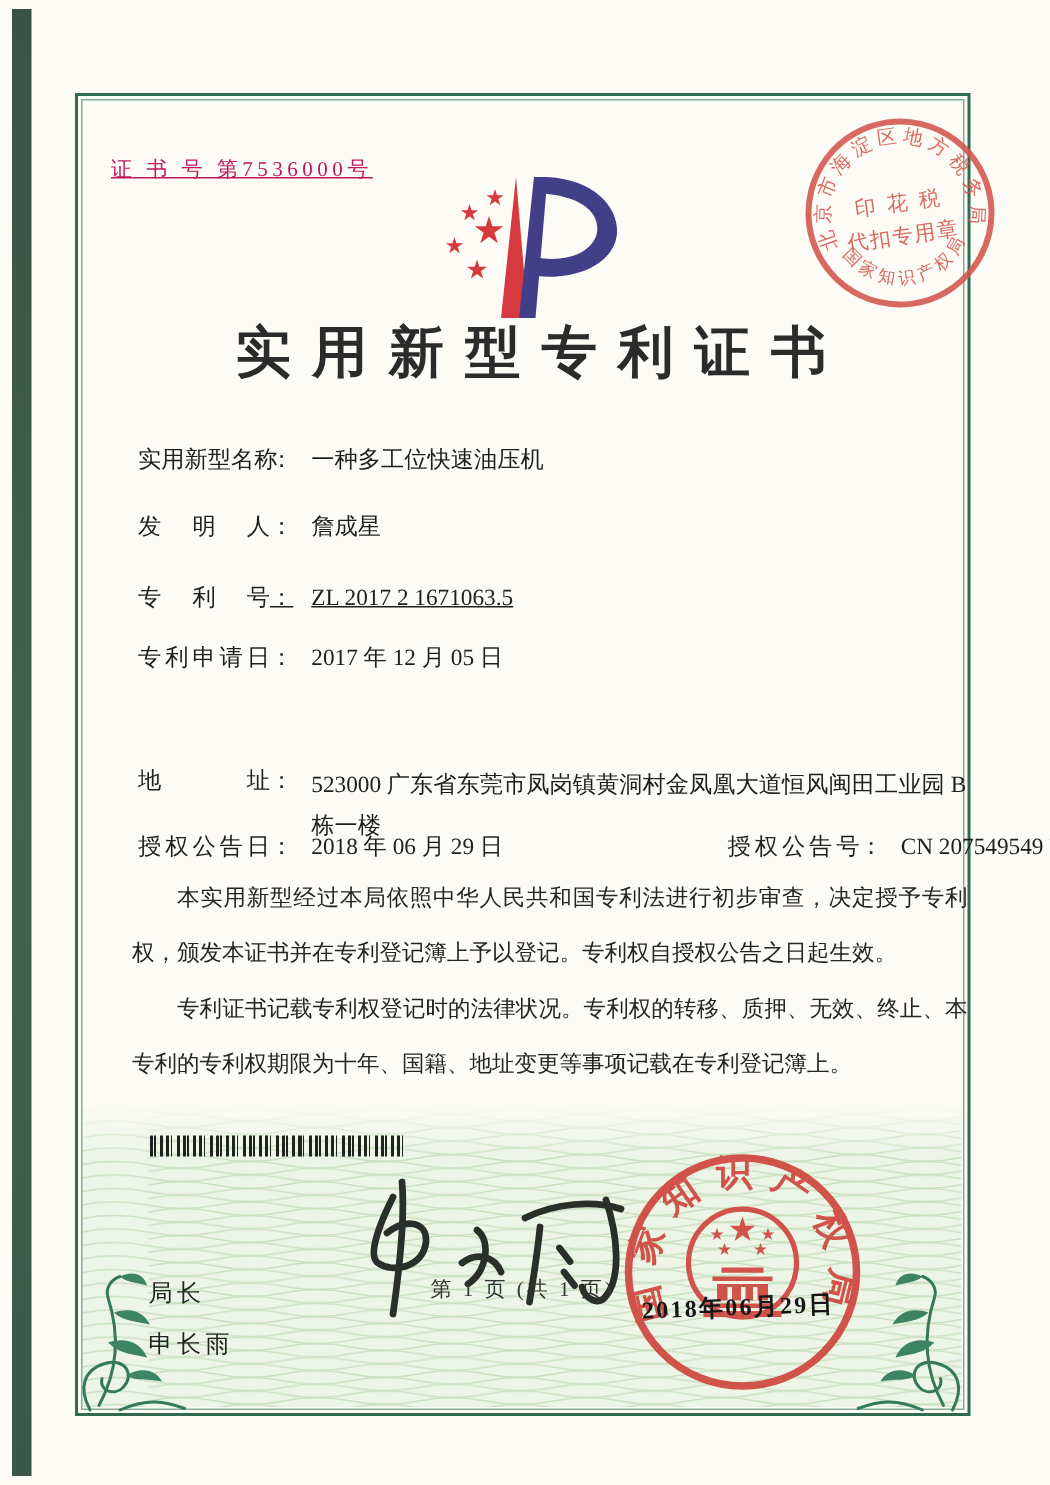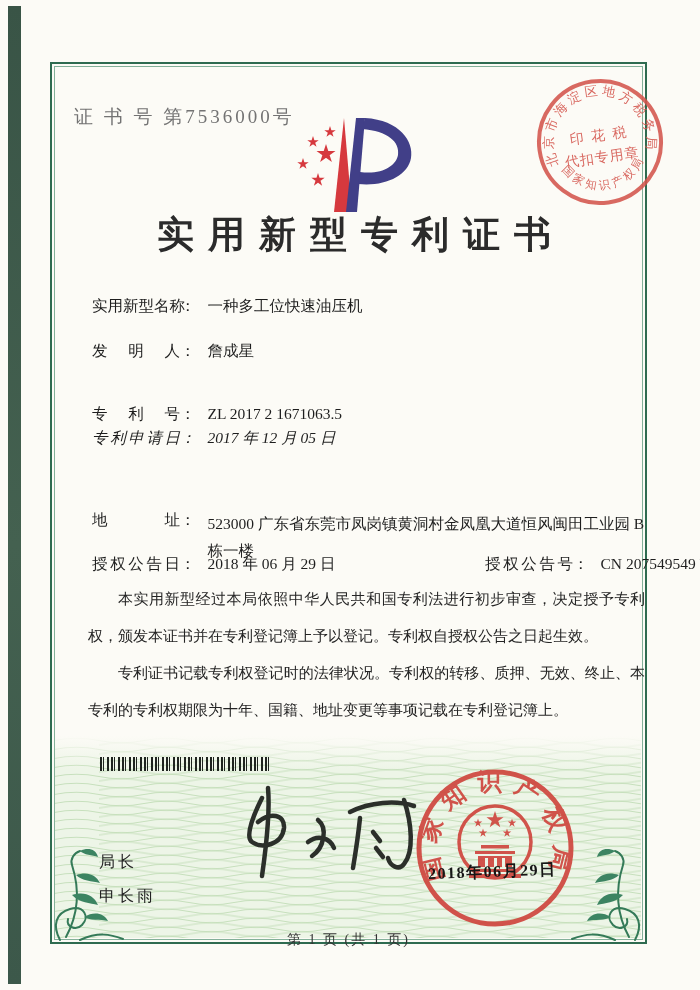--- a/index.html
+++ b/index.html
@@ -3,21 +3,21 @@
 <meta charset="utf-8">
 <style>
   html,body{margin:0;padding:0;background:#ffffff;}
   .photo{position:relative;width:700px;height:990px;background:#fcfbf6;overflow:hidden;
          font-family:"Liberation Serif","DejaVu Serif",serif;color:#1e1e1e;}
   .edge-strip{position:absolute;left:8px;top:6px;width:13px;height:978px;
               background:linear-gradient(180deg,#395446,#446150 55%,#3c584a);}
   .frame{position:absolute;left:50px;top:62px;width:593px;height:878px;
          border:2px solid #2e6b50;}
   .frame::before{content:"";position:absolute;inset:2px;border:1px solid #83b099;pointer-events:none;}
-  .cert-no{position:absolute;left:74px;top:104px;font-size:19px;letter-spacing:3px;color:#737373;}
+  .cert-no{position:absolute;left:74px;top:104px;font-size:14px;letter-spacing:3px;color:#be185d;text-decoration:underline;}
   .title{position:absolute;left:0;top:210px;width:700px;text-align:center;
          font-size:37px;font-weight:bold;letter-spacing:14px;padding-left:22px;box-sizing:border-box;color:#2b2b2b;}
   .fieldrow{position:absolute;left:92px;font-size:15.5px;white-space:nowrap;}
   .flabel{display:inline-block;width:88px;text-align:justify;text-align-last:justify;}
   .fvalue{margin-left:12px;}
   .fvalue.wrap{display:inline-block;white-space:normal;width:452px;vertical-align:top;line-height:27px;margin-left:12px;}
   .grant-right{position:absolute;left:393px;top:0;}
   .paras{position:absolute;left:88px;top:581px;width:557px;}
   .paras p{margin:0;text-indent:2em;font-size:15px;line-height:37px;color:#242424;text-align:justify;}
   .guilloche{position:absolute;left:54px;top:736px;width:587px;height:202px;}
@@ -25,21 +25,21 @@
          background:linear-gradient(#fcfbf6,rgba(252,251,246,0));}
   .barcode{position:absolute;left:100px;top:757px;width:172px;height:14px;
     background-image:repeating-linear-gradient(90deg,#1f241f 0,#1f241f 2px,transparent 2px,transparent 3px,
       #1f241f 3px,#1f241f 4px,transparent 4px,transparent 7px,#1f241f 7px,#1f241f 9px,transparent 9px,transparent 11px);}
   .director{position:absolute;left:99px;top:804px;font-size:16px;letter-spacing:3px;color:#222;margin-top:48px;}
   .director div{margin-bottom:13px;}
   .sig{position:absolute;left:200px;top:776px;}
   .seal{position:absolute;left:405px;top:758px;}
   .seal-date{position:absolute;left:428px;top:861px;width:170px;font-size:16px;font-weight:bold;
              letter-spacing:1.5px;color:#161616;transform:rotate(-2deg);white-space:nowrap;}
-  .footer{position:absolute;left:0;top:931px;width:697px;text-align:center;font-size:14px;letter-spacing:2px;color:#333;}
+  .footer{position:absolute;left:0;top:851px;width:697px;text-align:center;font-size:14px;letter-spacing:2px;color:#333;}
   .stamp{position:absolute;left:536px;top:78px;}
   .logo{position:absolute;left:282px;top:110px;}
   .flourish{position:absolute;}
   svg text{font-family:"Liberation Serif","DejaVu Serif",serif;}
 </style>
 </head>
 <body>
 
 <div class="photo">
 
@@ -123,24 +123,24 @@
   </svg>
 
   <div class="title">实用新型专利证书</div>
 
   <div class="fieldrow" style="top:296px;">
     <span class="flabel">实用新型名称</span><span>：</span><span class="fvalue">一种多工位快速油压机</span>
   </div>
   <div class="fieldrow" style="top:341px;">
     <span class="flabel">发明人</span><span>：</span><span class="fvalue">詹成星</span>
   </div>
-  <div class="fieldrow" style="top:404px;">
+  <div class="fieldrow" style="top:388px;text-decoration:underline;">
     <span class="flabel">专利号</span><span>：</span><span class="fvalue">ZL 2017 2 1671063.5</span>
   </div>
-  <div class="fieldrow" style="top:428px;font-style:italic;">
+  <div class="fieldrow" style="top:428px;">
     <span class="flabel">专利申请日</span><span>：</span><span class="fvalue">2017 年 12 月 05 日</span>
   </div>
   <div class="fieldrow" style="top:510px;">
     <span class="flabel">地址</span><span>：</span><span class="fvalue wrap">523000 广东省东莞市凤岗镇黄洞村金凤凰大道恒风闽田工业园 B 栋一楼</span>
   </div>
   <div class="fieldrow" style="top:554px;width:553px;">
     <span class="flabel">授权公告日</span><span>：</span><span class="fvalue">2018 年 06 月 29 日</span>
     <span class="grant-right">
       <span class="flabel">授权公告号</span><span>：</span><span class="fvalue">CN 207549549 U</span>
     </span>

